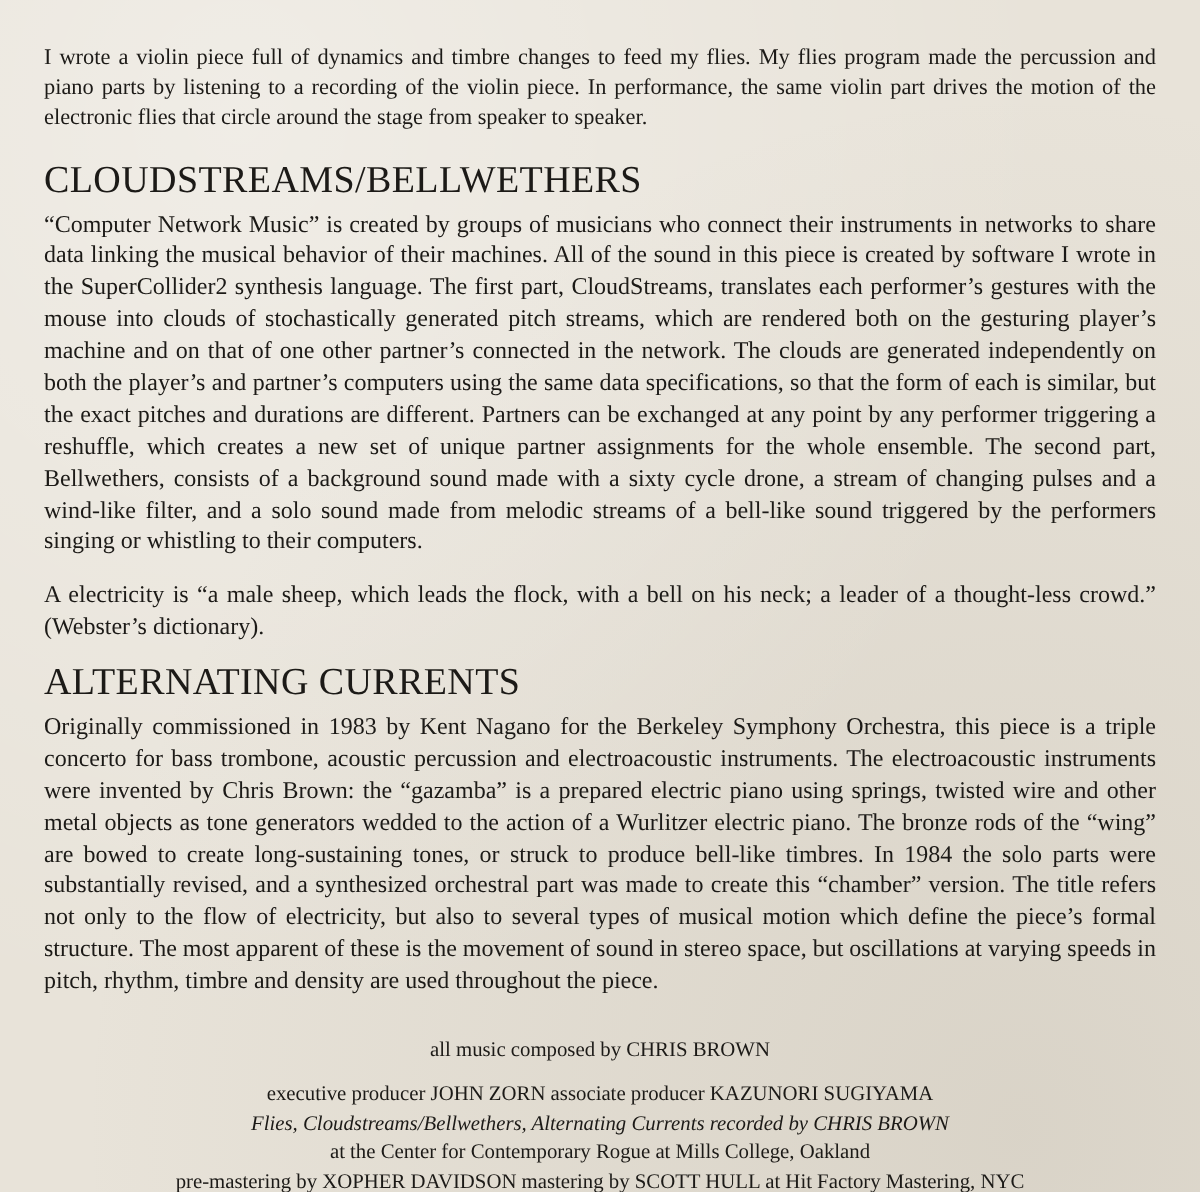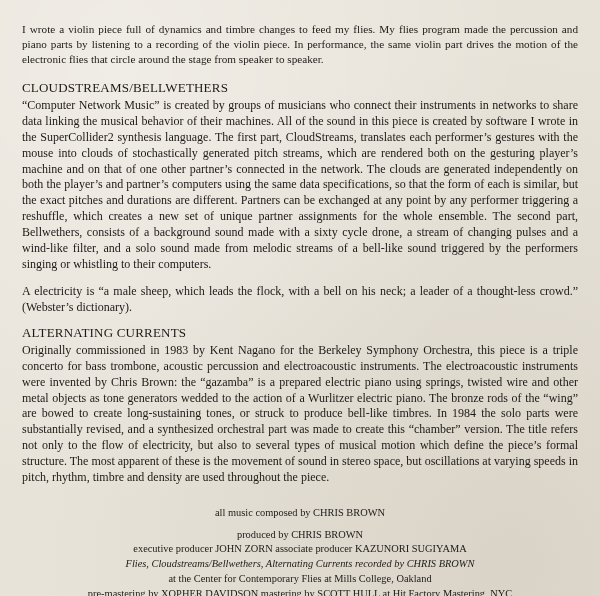--- a/index.html
+++ b/index.html
@@ -27,21 +27,21 @@
   }
   .intro {
     font-size: 11.2px;
     line-height: 1.33;
     text-align: justify;
     margin: 0 0 14px 0;
   }
   h2.section-title {
     font-family: "Liberation Serif", serif;
     font-weight: normal;
-    font-size: 13px;
+    font-size: 19px;
     letter-spacing: 0.2px;
     margin: 0 0 3px 0;
     line-height: 1.1;
   }
   p.body-text {
     font-size: 12px;
     line-height: 1.325;
     text-align: justify;
     margin: 0 0 11px 0;
   }
@@ -74,21 +74,20 @@
   <h2 class="section-title">CLOUDSTREAMS/BELLWETHERS</h2>
   <p class="body-text">“Computer Network Music” is created by groups of musicians who connect their instruments in networks to share data linking the musical behavior of their machines. All of the sound in this piece is created by software I wrote in the SuperCollider2 synthesis language. The first part, CloudStreams, translates each performer’s gestures with the mouse into clouds of stochastically generated pitch streams, which are rendered both on the gesturing player’s machine and on that of one other partner’s connected in the network. The clouds are generated independently on both the player’s and partner’s computers using the same data specifications, so that the form of each is similar, but the exact pitches and durations are different. Partners can be exchanged at any point by any performer triggering a reshuffle, which creates a new set of unique partner assignments for the whole ensemble. The second part, Bellwethers, consists of a background sound made with a sixty cycle drone, a stream of changing pulses and a wind-like filter, and a solo sound made from melodic streams of a bell-like sound triggered by the performers singing or whistling to their computers.</p>
   <p class="body-text tight">A electricity is “a male sheep, which leads the flock, with a bell on his neck; a leader of a thought-less crowd.” (Webster’s dictionary).</p>
 
   <h2 class="section-title">ALTERNATING CURRENTS</h2>
   <p class="body-text">Originally commissioned in 1983 by Kent Nagano for the Berkeley Symphony Orchestra, this piece is a triple concerto for bass trombone, acoustic percussion and electroacoustic instruments. The electroacoustic instruments were invented by Chris Brown: the “gazamba” is a prepared electric piano using springs, twisted wire and other metal objects as tone generators wedded to the action of a Wurlitzer electric piano. The bronze rods of the “wing” are bowed to create long-sustaining tones, or struck to produce bell-like timbres. In 1984 the solo parts were substantially revised, and a synthesized orchestral part was made to create this “chamber” version. The title refers not only to the flow of electricity, but also to several types of musical motion which define the piece’s formal structure. The most apparent of these is the movement of sound in stereo space, but oscillations at varying speeds in pitch, rhythm, timbre and density are used throughout the piece.</p>
 
   <div class="credits">
     <span class="line">all music composed by CHRIS BROWN</span>
     <div class="gap"></div>
-    <span class="line">produced by CHRIS BROWN</span>
     <span class="line">executive producer JOHN ZORN    associate producer KAZUNORI SUGIYAMA</span>
     <span class="line it">Flies, Cloudstreams/Bellwethers, Alternating Currents recorded by CHRIS BROWN</span>
-    <span class="line">at the Center for Contemporary Flies at Mills College, Oakland</span>
+    <span class="line">at the Center for Contemporary Rogue at Mills College, Oakland</span>
     <span class="line">pre-mastering by XOPHER DAVIDSON   mastering by SCOTT HULL at Hit Factory Mastering, NYC</span>
 
   </div>
 
 </div>
 
 </body></html>

